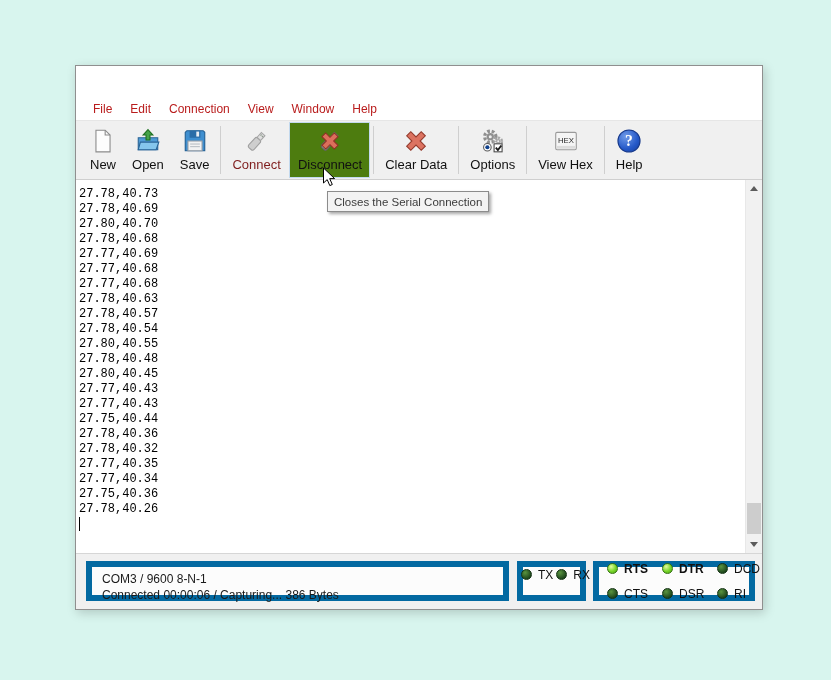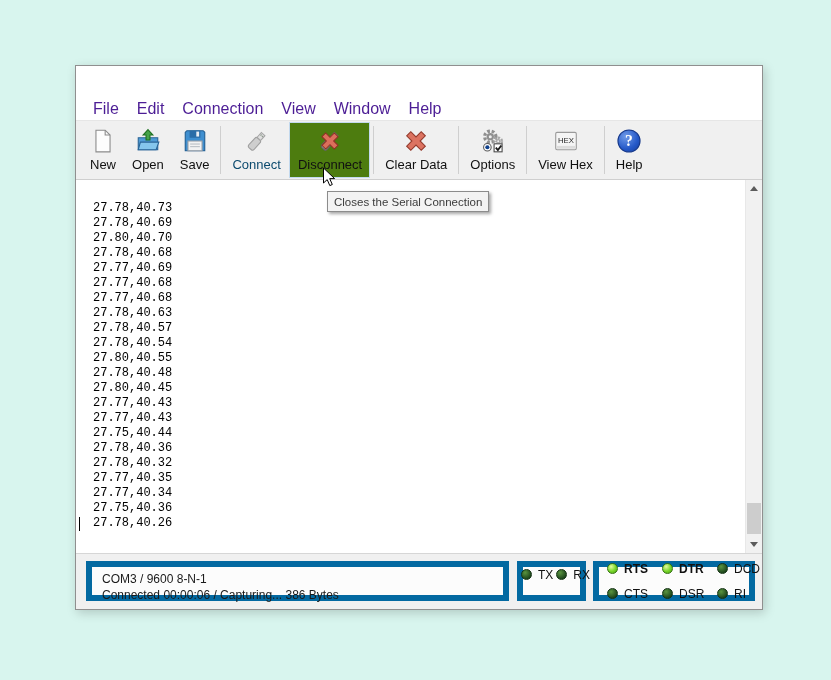--- a/index.html
+++ b/index.html
@@ -17,41 +17,41 @@
   }
   
   .titlebar { position:absolute; left:0; top:0; width:686px; height:31px; background:#fff; display:flex; align-items:center; }
   .app-icon { margin-left:11px; width:17px; height:16px; flex:0 0 auto; }
   .title-text { margin-left:8px; font-size:12px; color:#000; }
   .win-controls { margin-left:auto; display:flex; height:100%; }
   .win-btn { width:46px; height:100%; display:flex; align-items:center; justify-content:center; }
   .glyph-min { display:block; width:10px; height:0; border-top:1px solid #2b2b2b; }
   .glyph-max { display:block; width:9px; height:9px; border:1px solid #2b2b2b; background:transparent; }
   
-  .menubar { position:absolute; left:0; top:31px; width:686px; height:23px; background:#fff; display:flex; align-items:center; padding-left:8px; font-size:16px; color:#4c1d95; }
+  .menubar { position:absolute; left:0; top:31px; width:686px; height:23px; background:#fff; display:flex; align-items:center; padding-left:8px; font-size:12px; color:#b91c1c; }
   .menu-item { padding:3px 9px; }
   
   .toolbar {
     position:absolute; left:0; top:54px; width:686px; height:60px;
     background:#f0f0f0; border-top:1px solid #e6e6e6; border-bottom:1px solid #cfcfcf;
     display:flex; align-items:center; padding-left:6px;
   }
   .tb-btn {
     display:flex; flex-direction:column; align-items:center; justify-content:flex-end;
     gap:3px; padding:4px 7px 5px; font-size:13px; color:#111; border:1px solid transparent; height:56px;
   }
   .tb-btn[data-state="active"] { background:#4d7c0f; border-color:#c3d9ee;padding-left:8px; }
-  .tb-btn[data-state="disabled"] { color:#0c4a6e; }
+  .tb-btn[data-state="disabled"] { color:#7f1d1d; }
   .tb-btn[data-state="disabled"] svg { opacity:0.6; filter:grayscale(55%); }
   .tb-sep { width:1px; height:48px; background:#cfcfcf; margin:0 3px; flex:0 0 auto; }
   .tb-label { white-space:nowrap; }
   
   .content { position:absolute; left:0; top:114px; width:686px; height:374px; background:#fff; border-bottom:1px solid #d6d6d6; }
   .terminal {
-    margin:14px; padding:7px 4px 0 3px;
+    margin:0; padding:7px 4px 0 3px;
     font-family:"Liberation Mono","DejaVu Sans Mono",monospace;
     font-size:12px; line-height:15px; color:#000; white-space:pre;
   }
   .caret { position:absolute; left:3px; top:337px; width:1px; height:14px; background:#000; }
   .scrollbar { position:absolute; right:0; top:0; width:17px; height:373px; background:#f1f1f1; border-left:1px solid #e8e8e8; }
   .sb-arrow { position:absolute; left:0; width:16px; height:17px; display:flex; align-items:center; justify-content:center; }
   .sb-up { top:0; } .sb-down { bottom:0; }
   .tri-up { width:0; height:0; border-left:4px solid transparent; border-right:4px solid transparent; border-bottom:5px solid #5b5b5b; }
   .tri-down { width:0; height:0; border-left:4px solid transparent; border-right:4px solid transparent; border-top:5px solid #5b5b5b; }
   .sb-thumb { position:absolute; left:1px; width:14px; bottom:19px; height:31px; background:#cdcdcd; }

